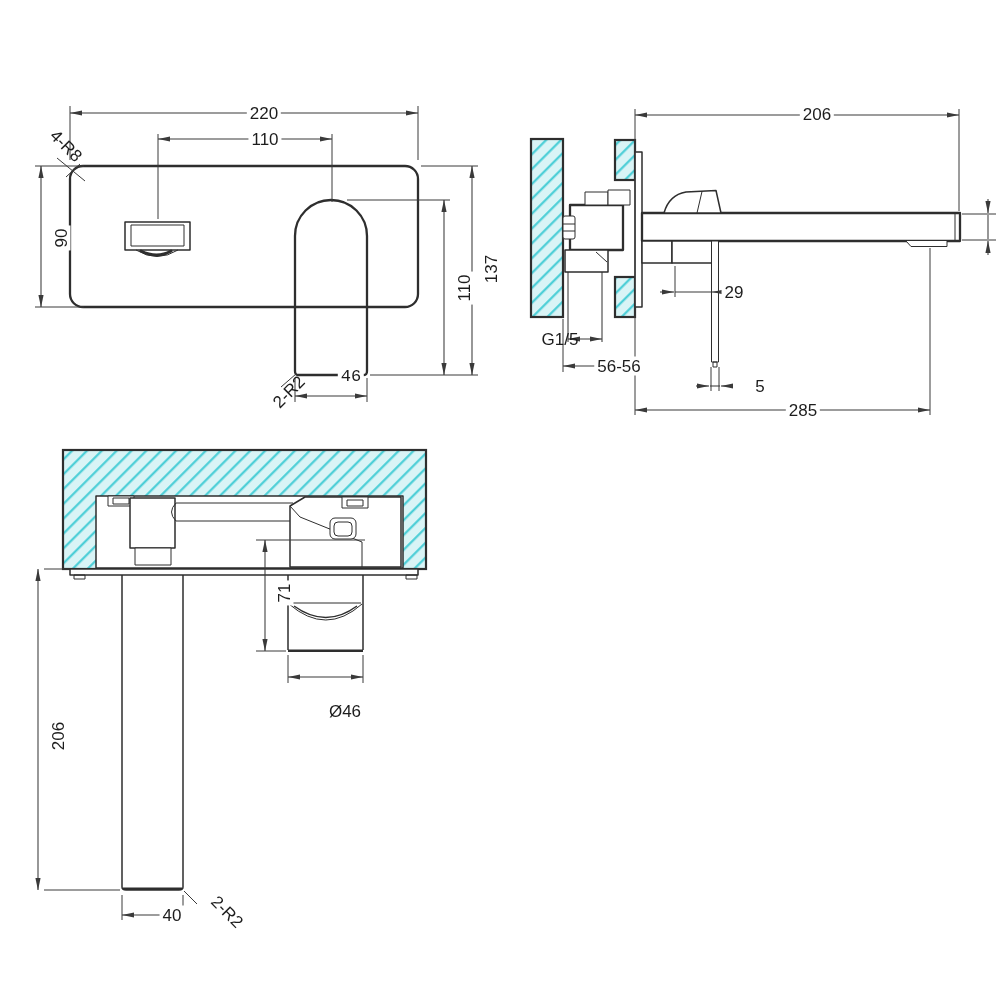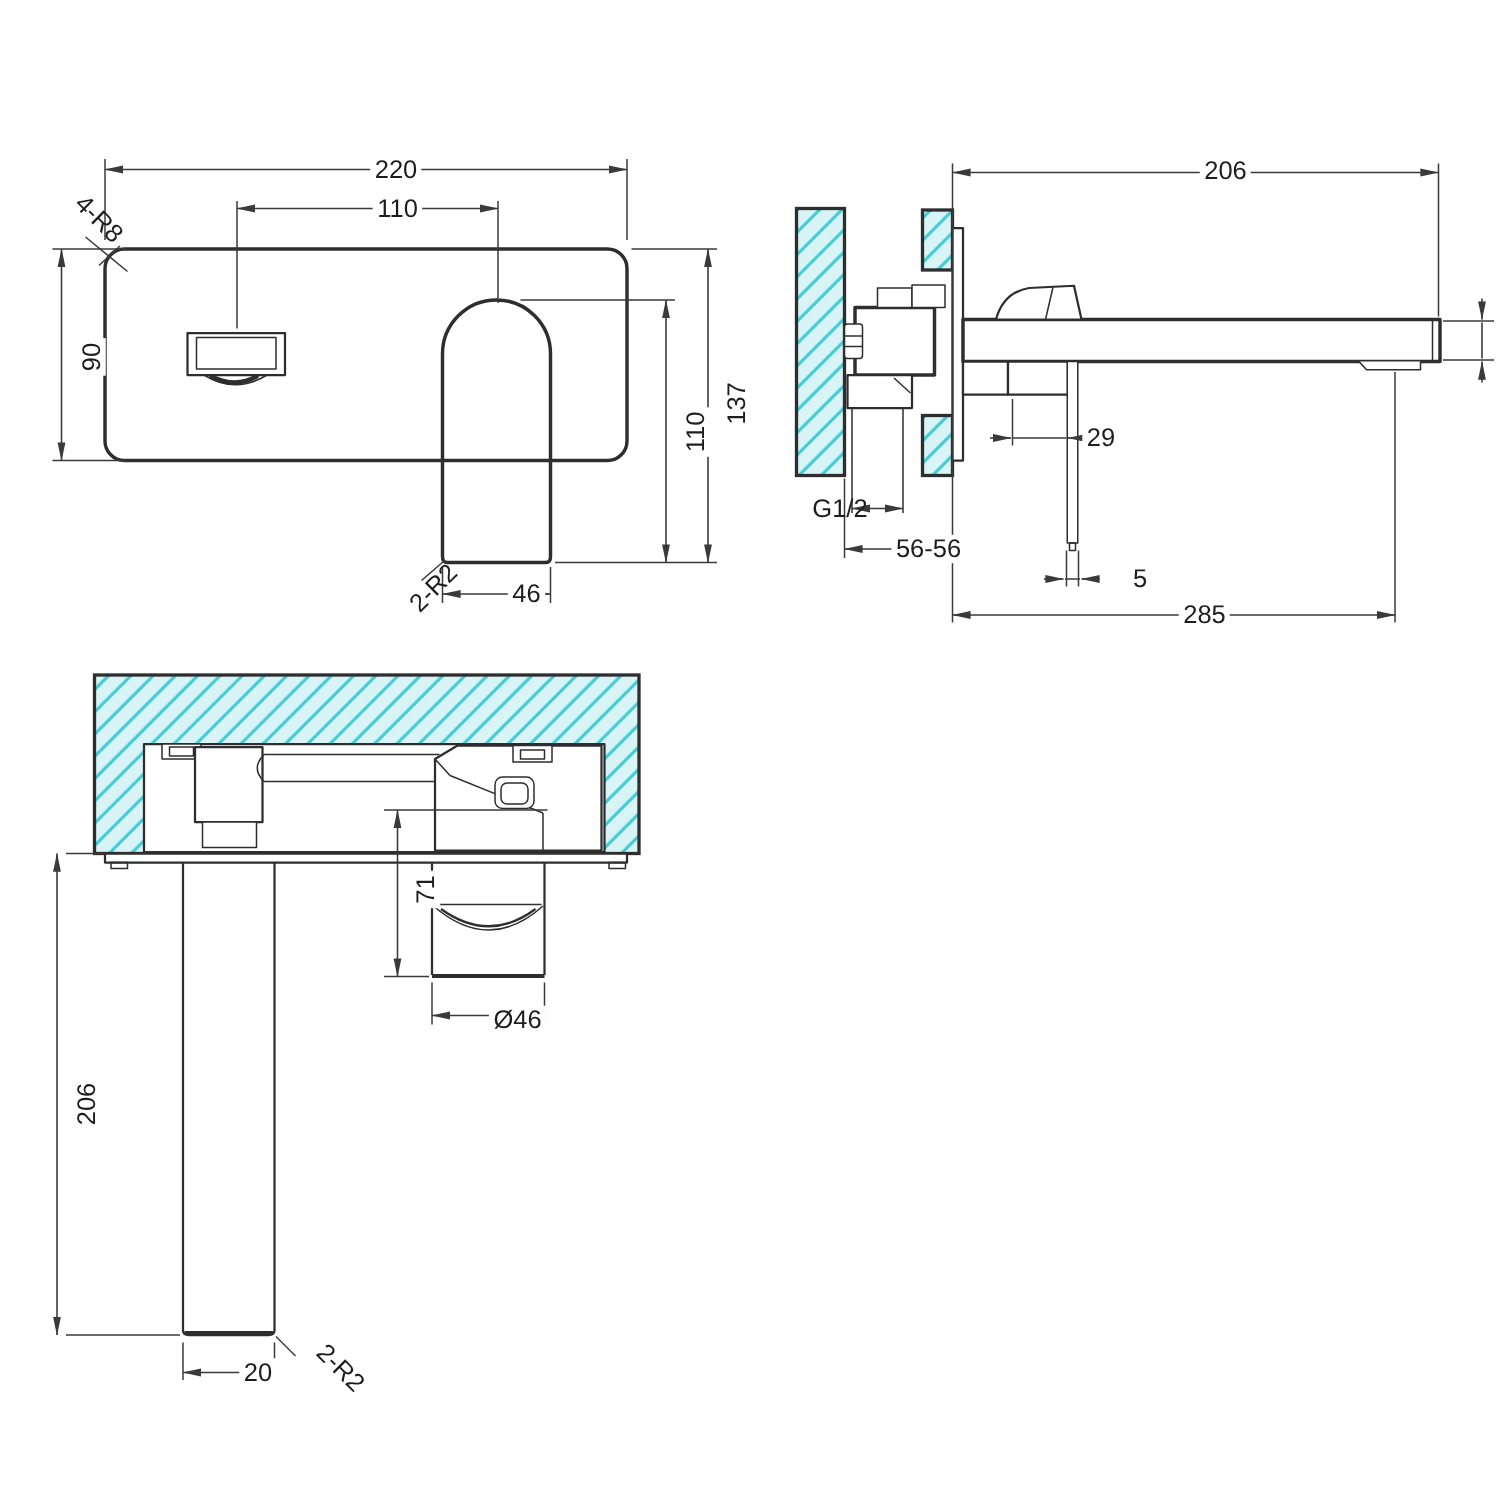--- a/index.html
+++ b/index.html
@@ -202,30 +202,30 @@
   </g>
 </svg>
 
 <div id="labels">
   <span class="dim-label" style="left:244px;top:113px;">220</span>
   <span class="dim-label" style="left:245px;top:139px;">110</span>
   <span class="dim-label r45 nobg" style="left:46px;top:146px;">4-R8</span>
   <span class="dim-label r-90" style="left:41px;top:238px;">90</span>
   <span class="dim-label r-90" style="left:471px;top:269px;">137</span>
   <span class="dim-label r-90" style="left:444px;top:288px;">110</span>
-  <span class="dim-label" style="left:331px;top:396px;">46</span>
+  <span class="dim-label" style="left:331px;top:376px;font-family:Liberation Mono, monospace;">46</span>
   <span class="dim-label rn45 nobg" style="left:269px;top:392px;">2-R2</span>
 
   <span class="dim-label" style="left:797px;top:114px;">206</span>
   <span class="dim-label r-90" style="left:987px;top:227px;">18</span>
   <span class="dim-label" style="left:714px;top:292px;">29</span>
-  <span class="dim-label nobg" style="left:540px;top:339px;">G1/2</span>
+  <span class="dim-label nobg" style="left:540px;top:339px;">G1/5</span>
   <span class="dim-label" style="left:599px;top:366px;">56-56</span>
   <span class="dim-label nobg" style="left:740px;top:386px;">5</span>
   <span class="dim-label" style="left:783px;top:410px;">285</span>
 
   <span class="dim-label r-90" style="left:264px;top:593px;">71</span>
-  <span class="dim-label" style="left:325px;top:680px;">Ø46</span>
+  <span class="dim-label" style="left:325px;top:711px;">Ø46</span>
   <span class="dim-label r-90" style="left:38px;top:736px;">206</span>
-  <span class="dim-label" style="left:152px;top:915px;">20</span>
+  <span class="dim-label" style="left:152px;top:915px;">40</span>
   <span class="dim-label r45 nobg" style="left:207px;top:912px;">2-R2</span>
 </div>
 </div>
 
 </body></html>

